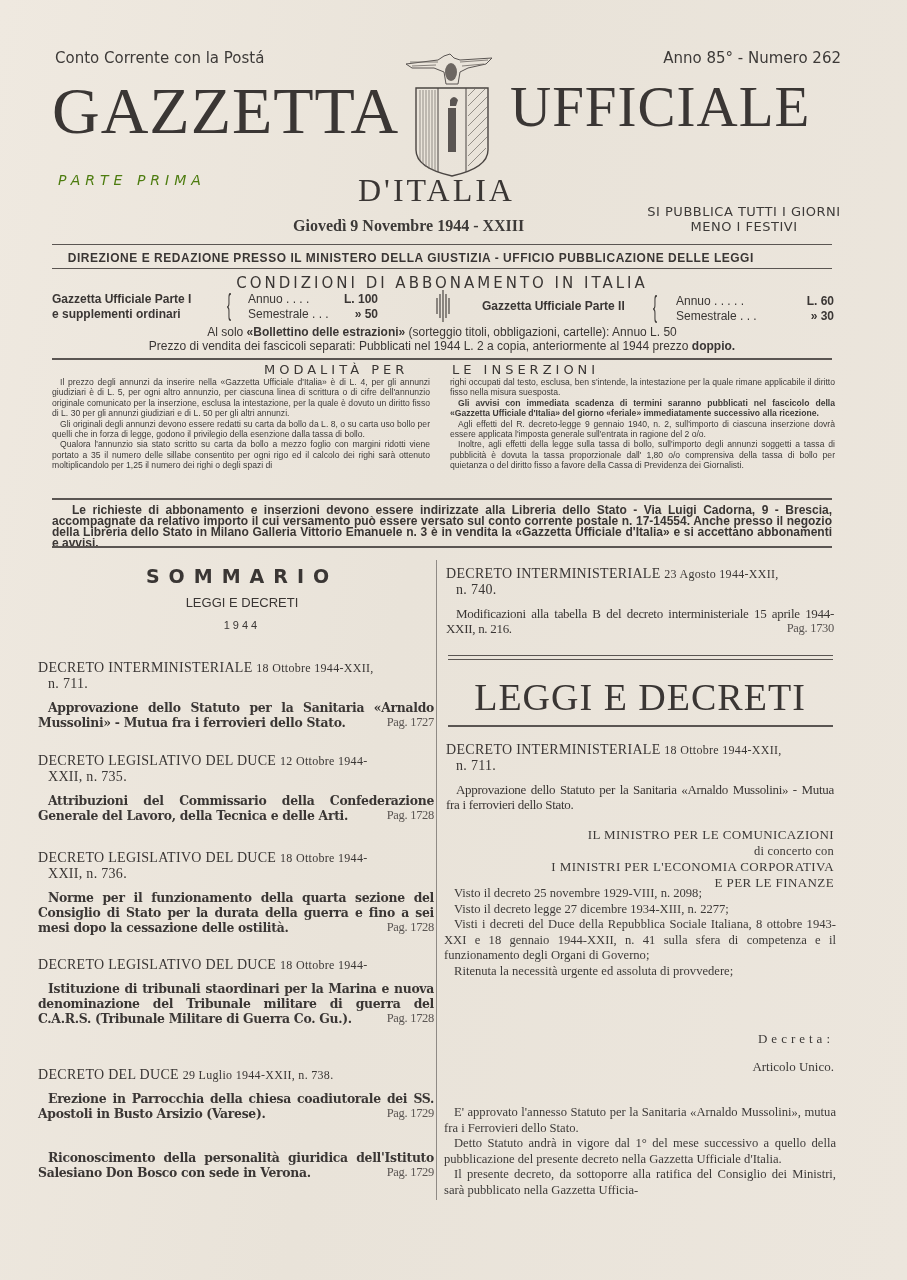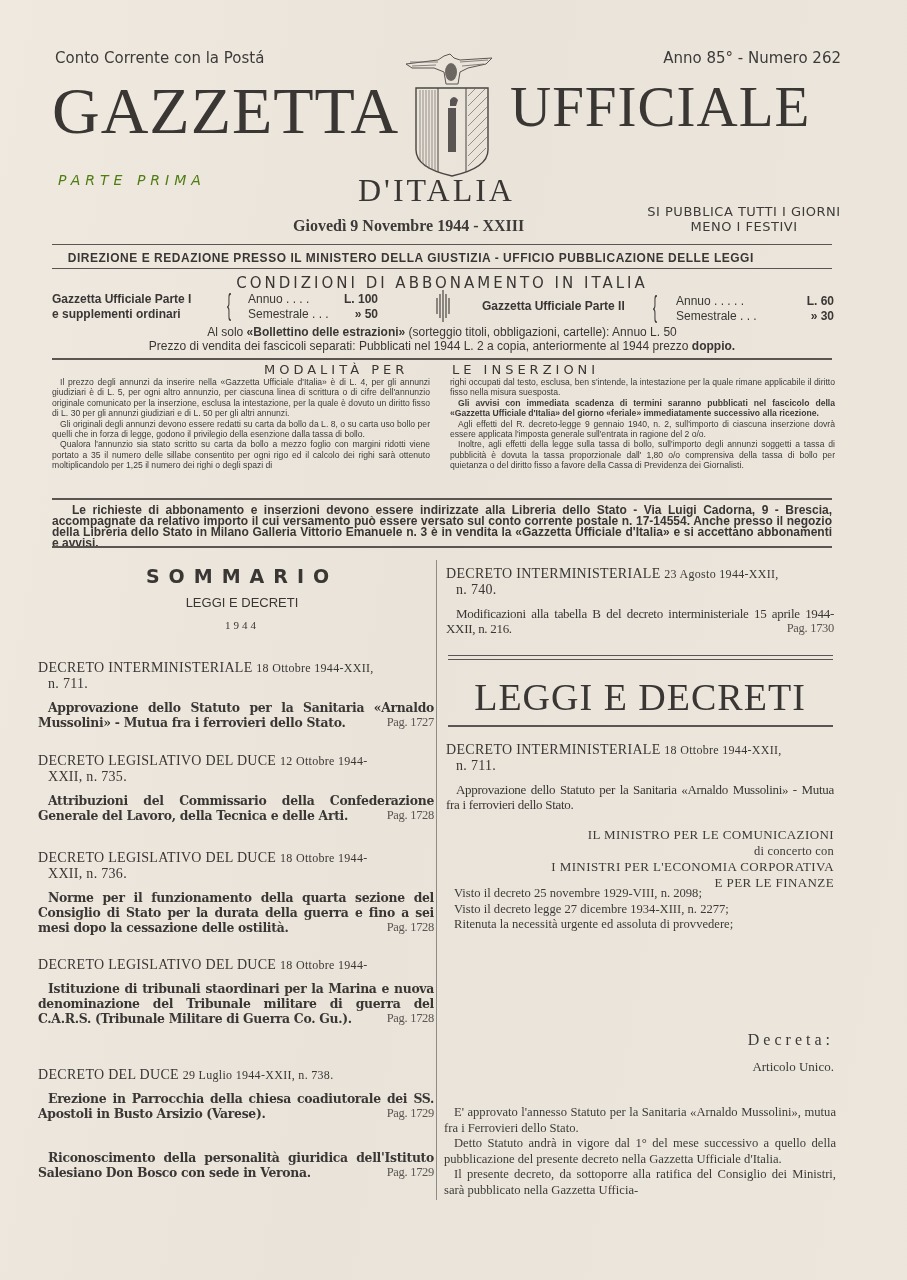--- a/index.html
+++ b/index.html
@@ -54,40 +54,40 @@
   .small p { margin:0; text-indent:8px; }
   .small b { font-weight:bold; }
 
   #richieste { left:52px; top:505px; width:780px; font-family:"Liberation Sans",sans-serif; font-size:12px; line-height:11px; font-weight:bold; text-align:justify; text-indent:20px; color:#3a3634; }
 
   
   #col-divider { left:436px; top:560px; width:1px; height:640px; background:#8f8a85; }
 
   #sommario { left:52px; top:565px; width:380px; text-align:center; font-size:19px; letter-spacing:9px; font-family:"DejaVu Sans",sans-serif; font-weight:bold; color:#3a3634; }
   #leggi-sub { left:52px; top:595px; width:380px; text-align:center; font-size:13px; color:#3a3634; font-family:"Liberation Sans",sans-serif; }
-  #year { left:52px; top:619px; width:380px; text-align:center; font-size:11px; letter-spacing:3px; font-family:Liberation Serif, serif; }
+  #year { left:52px; top:619px; width:380px; text-align:center; font-size:11px; letter-spacing:3px; font-family:Liberation Sans, sans-serif; }
 
   .entry { position:absolute; left:38px; width:396px; font-family:"Liberation Serif", serif; color:#3a3634; }
   .entry .head { font-size:14px; line-height:16px; letter-spacing:0.3px; }
   .entry .head .date { font-size:12px; }
   .entry .head .num { padding-left:10px; display:block; }
   .entry .body { margin-top:8px; font-size:12.4px; line-height:15px; font-weight:bold; text-align:justify; font-family:"DejaVu Serif", serif; letter-spacing:-0.3px; }
   .entry .body .first { padding-left:10px; }
   .entry .pag { float:right; font-weight:normal; font-family:"Liberation Serif",serif; font-size:12.5px; color:#5a5552; }
 
   .entry.right { left:446px; width:388px; }
 
   #big-leggi { left:446px; top:675px; width:388px; text-align:center; font-size:38px; font-family:"Liberation Serif", serif; letter-spacing:1px; color:#3a3634; }
 
   .center-lines { left:446px; width:388px; text-align:right; font-family:"Liberation Serif", serif; color:#3d3a38; }
   #ministro { top:827px; font-size:13px; line-height:16px; letter-spacing:0.4px; }
   #ministro .sm { font-size:12.5px; letter-spacing:0.2px; }
   #visti { left:444px; top:886px; width:392px; font-family:"Liberation Serif",serif; font-size:12.6px; line-height:15.5px; text-align:justify; color:#3d3a38; }
   #visti p { margin:0; text-indent:10px; }
-  #decreta { top:1031px; font-size:16px; letter-spacing:4px; }
+  #decreta { top:1031px; font-size:13px; letter-spacing:4px; }
   #articolo { top:1059px; font-size:13px; }
   #testo { left:444px; top:1093px; width:392px; font-family:"Liberation Serif",serif; font-size:12.6px; line-height:15.5px; text-align:justify; color:#3d3a38;margin-top:12px; }
   #testo p { margin:0; text-indent:10px; }
 </style>
 </head>
 <body>
 
 <div class="abs sans" id="conto">Conto Corrente con la Postá</div>
 <div class="abs sans" id="anno">Anno 85° - Numero 262</div>
 <div class="abs" id="title-left">GAZZETTA</div>
@@ -256,20 +256,21 @@
 <div class="abs center-lines" id="ministro">
   <div>IL MINISTRO PER LE COMUNICAZIONI</div>
   <div class="sm">di concerto con</div>
   <div>I MINISTRI PER L'ECONOMIA CORPORATIVA</div>
   <div>E PER LE FINANZE</div>
 </div>
 
 <div class="abs" id="visti">
   <p>Visto il decreto 25 novembre 1929-VIII, n. 2098;</p>
   <p>Visto il decreto legge 27 dicembre 1934-XIII, n. 2277;</p>
+  <p>Visti i decreti del Duce della Repubblica Sociale Italiana, 8 ottobre 1943-XXI e 18 gennaio 1944-XXII, n. 41 sulla sfera di competenza e il funzionamento degli Organi di Governo;</p>
   <p>Ritenuta la necessità urgente ed assoluta di provvedere;</p>
 </div>
 
 <div class="abs center-lines" id="decreta">Decreta:</div>
 <div class="abs center-lines" id="articolo">Articolo Unico.</div>
 
 <div class="abs" id="testo">
   <p>E' approvato l'annesso Statuto per la Sanitaria «Arnaldo Mussolini», mutua fra i Ferrovieri dello Stato.</p>
   <p>Detto Statuto andrà in vigore dal 1° del mese successivo a quello della pubblicazione del presente decreto nella Gazzetta Ufficiale d'Italia.</p>
   <p>Il presente decreto, da sottoporre alla ratifica del Consiglio dei Ministri, sarà pubblicato nella Gazzetta Ufficia-</p>

